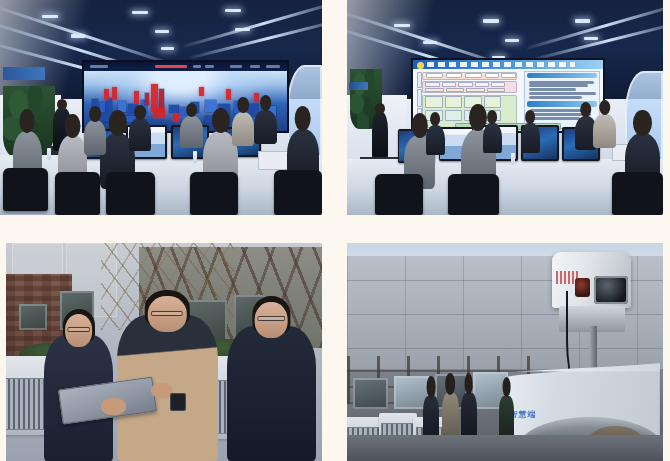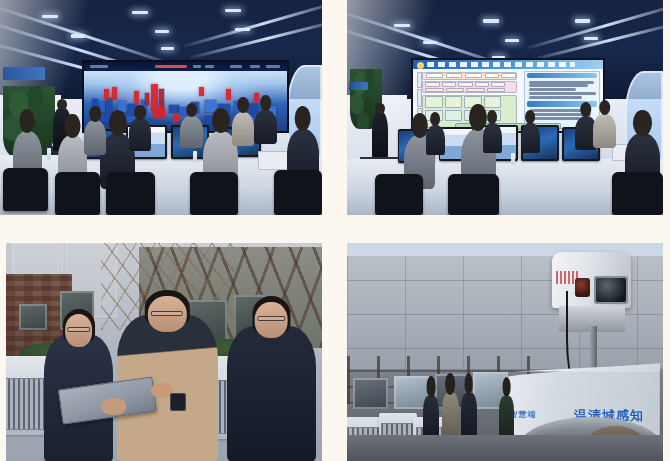--- a/index.html
+++ b/index.html
@@ -762,21 +762,20 @@
     <div class="re-scanner-body"></div>
     <div class="re-scanner-logo"></div>
     <div class="re-scanner-lens"></div>
     <div class="re-scanner-lens2"></div>
     <div class="re-scanner-mount"></div>
     <div class="re-pole"></div>
     <div class="re-cable" style="right:16%;top:22%;width:14%;height:56%"></div>
 
     <div class="re-kiosk"></div>
     <div class="re-kiosk-cap"></div>
-    <div class="re-kiosk-text" style="right:6%;top:75%;font-size:13px">温清城感知</div>
     <div class="re-kiosk-text" style="right:40%;top:76%;font-size:8px;opacity:.8">智慧端</div>
 
     <div class="re-tank"></div>
     <div class="re-tank-band"></div>
 
     <div class="re-ac" style="left:-1%;top:80%;width:13%;height:19%">
         <i class="gr"></i>
       </div>
     <div class="re-ac" style="left:10%;top:78%;width:12%;height:20%">
         <i class="gr"></i>

